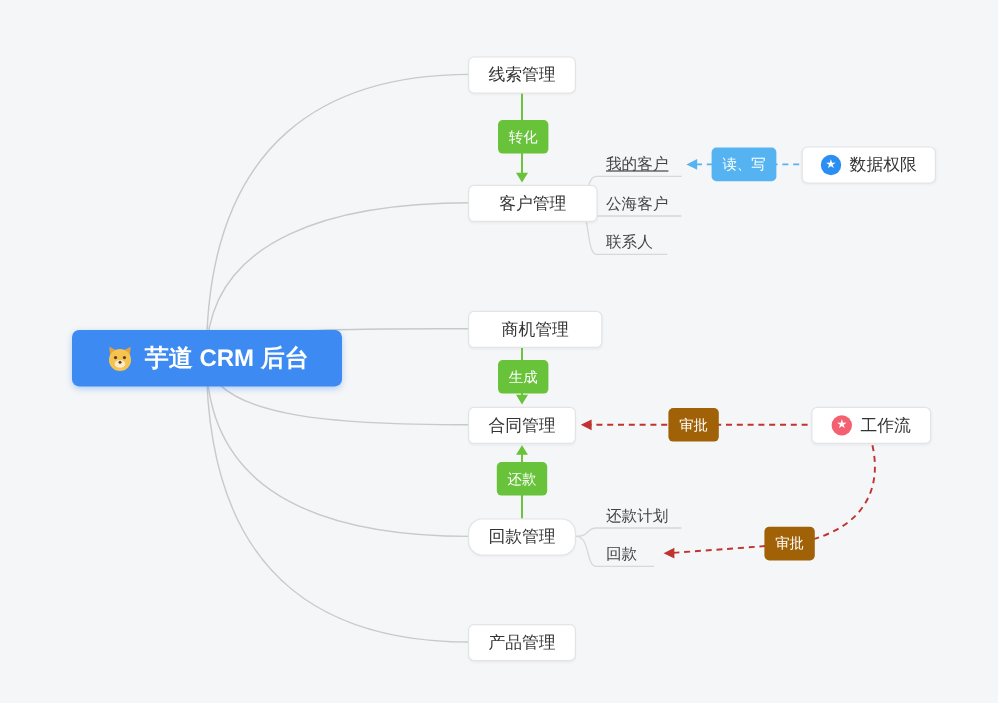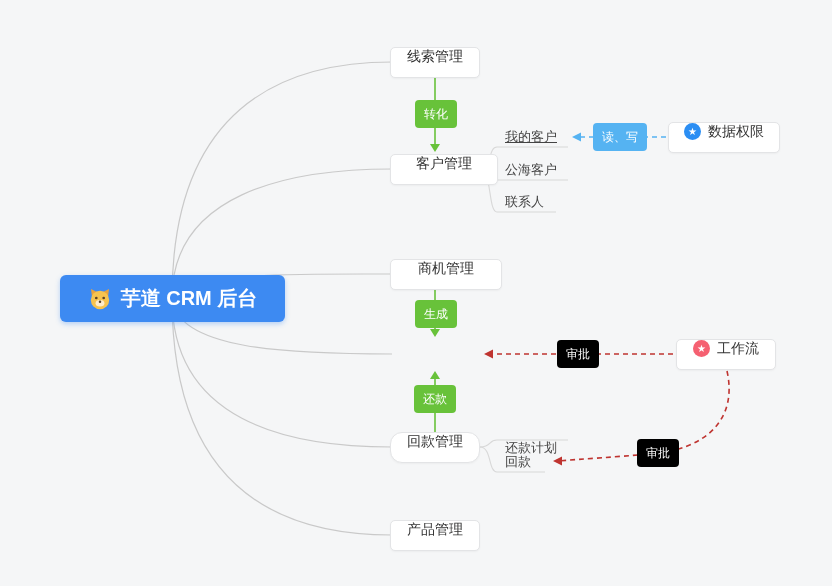--- a/index.html
+++ b/index.html
@@ -1,29 +1,29 @@
 <!DOCTYPE html>
 <html><head>
 <meta charset="utf-8">
 <style>
   html,body{margin:0;padding:0;}
   body{font-family:"Liberation Sans","DejaVu Sans",sans-serif;background:#e9e9e9;}
   .canvas{position:relative;width:832px;height:586px;background:#f5f6f7;overflow:hidden;margin:0 auto;}
   .lines{position:absolute;left:0;top:0;width:832px;height:586px;}
-  .node{position:absolute;display:flex;align-items:flex-start;justify-content:center;
+  .node{position:absolute;display:flex;align-items:center;justify-content:center;
         background:#ffffff;border:1px solid #e3e4e6;border-radius:5px;
         font-size:14px;color:#333;box-shadow:0 1px 2px rgba(0,0,0,0.04);box-sizing:border-box;cursor:default;}
   .root-node{position:absolute;display:flex;align-items:center;justify-content:center;gap:9px;
         background:#3d8af2;border-radius:6px;color:#ffffff;font-size:20px;font-weight:bold;
         box-shadow:0 2px 5px rgba(61,138,242,0.35);}
   .badge{position:absolute;transform:translate(-50%,-50%);color:#fff;font-size:12px;
         padding:8px 9px;border-radius:4px;white-space:nowrap;line-height:1;}
   .badge.green{background:#68c23a;}
   .badge.blue{background:#55b3f2;}
-  .badge.red{background:#000000;}
+  .badge.red{background:#a16207;}
   .sub-label{position:absolute;font-size:13px;color:#444;white-space:nowrap;}
   .star-badge{display:inline-flex;align-items:center;justify-content:center;
         width:17px;height:17px;border-radius:50%;color:#fff;font-size:10px;line-height:1;margin-right:7px;}
   .node .label{white-space:nowrap;}
   .mascot{flex:0 0 auto;display:flex;}
 </style>
 </head>
 <body>
 
 <div class="canvas">
@@ -88,41 +88,44 @@
 
   <div class="node" style="left:390px;top:47px;width:90px;height:31px;">
     <span class="label">线索管理</span>
   </div>
   <div class="node" style="left:390px;top:154px;width:108px;height:31px;">
     <span class="label">客户管理</span>
   </div>
   <div class="node" style="left:390px;top:259px;width:112px;height:31px;">
     <span class="label">商机管理</span>
   </div>
+  <div class="node" style="left:390px;top:339px;width:90px;height:31px;">
+    <span class="label">合同管理</span>
+  </div>
   <div class="node" style="left:390px;top:432px;width:90px;height:31px;border-radius:12px;">
     <span class="label">回款管理</span>
   </div>
   <div class="node" style="left:390px;top:520px;width:90px;height:31px;">
     <span class="label">产品管理</span>
   </div>
 
   <div class="node" style="left:668px;top:122px;width:112px;height:31px;">
     <span class="star-badge" style="background:#2b8ef3;">★</span>
     <span class="label">数据权限</span>
   </div>
   <div class="node" style="left:676px;top:339px;width:100px;height:31px;">
     <span class="star-badge" style="background:#f56071;">★</span>
     <span class="label">工作流</span>
   </div>
 
   <div class="sub-label" style="left:505px;top:128px;text-decoration:underline;">我的客户</div>
   <div class="sub-label" style="left:505px;top:161px;">公海客户</div>
   <div class="sub-label" style="left:505px;top:193px;">联系人</div>
 
-  <div class="sub-label" style="left:505px;top:421px;margin-top:18px;">还款计划</div>
+  <div class="sub-label" style="left:505px;top:421px;">还款计划</div>
   <div class="sub-label" style="left:505px;top:453px;">回款</div>
 
   <div class="badge green" style="left:436px;top:114px;">转化</div>
   <div class="badge green" style="left:436px;top:314px;">生成</div>
   <div class="badge green" style="left:435px;top:399px;text-align:center;">还款</div>
   <div class="badge blue" style="left:620px;top:137px;">读、写</div>
   <div class="badge red" style="left:578px;top:354px;">审批</div>
   <div class="badge red" style="left:658px;top:453px;">审批</div>
 
 </div>

